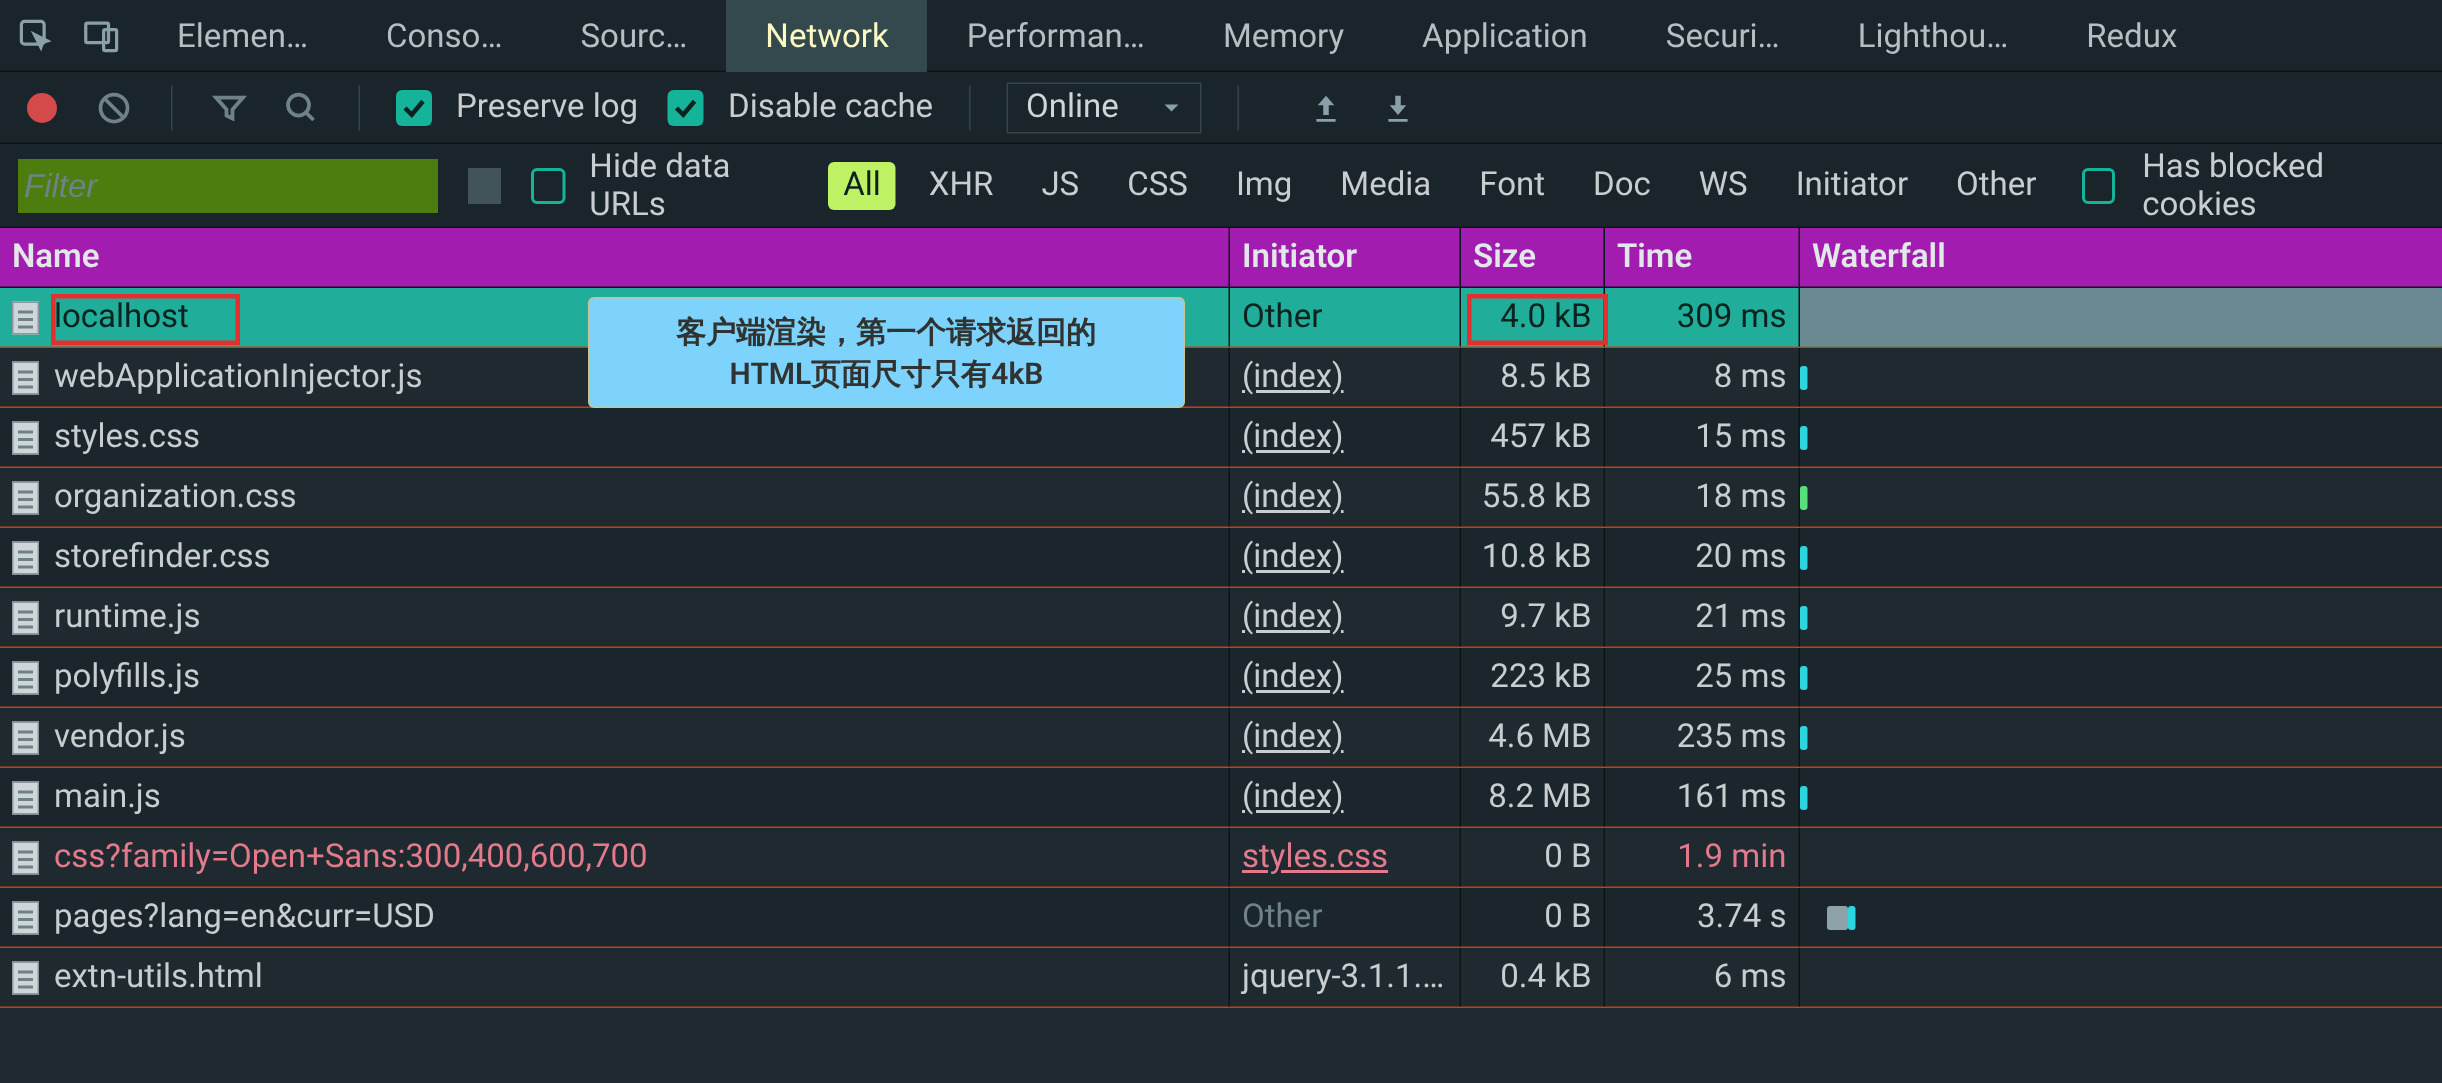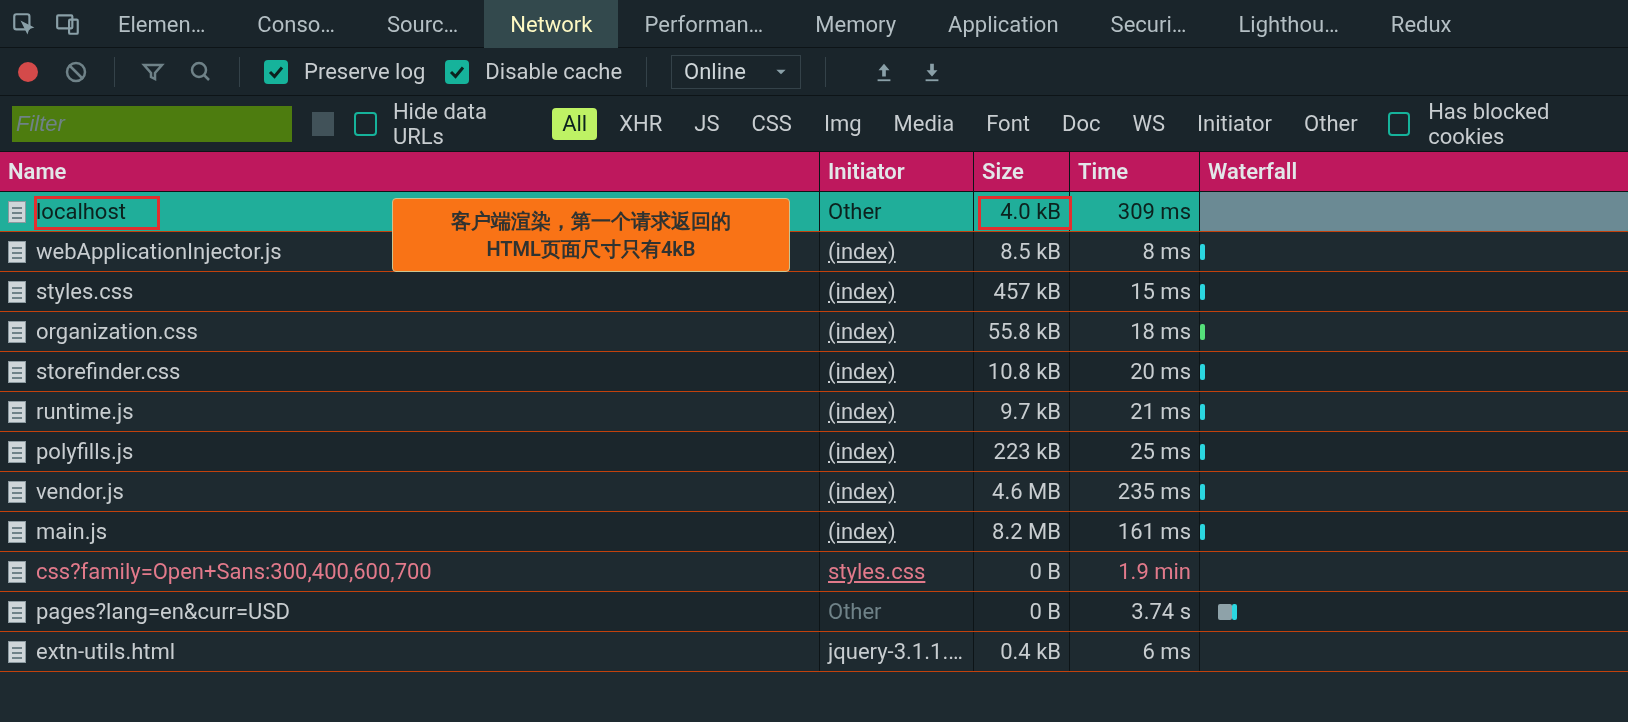--- a/index.html
+++ b/index.html
@@ -65,21 +65,21 @@
   .chip.active { background:#bef264; color:#0c221e; }
   .right-check { margin-left:auto; display:flex; align-items:center; gap:18px; }
 
   
   .table { position:relative; }
   .thead, .row {
     display:grid;
     grid-template-columns: 820px 154px 96px 130px 1fr;
     align-items:center;
   }
-  .thead { height:40px; background:#be185d; border-bottom:1px solid #0d1417; font-weight:600; color:#e2e7e9; }
+  .thead { height:40px; background:#a21caf; border-bottom:1px solid #0d1417; font-weight:600; color:#e2e7e9; }
   .thead > div { padding:0 8px; border-right:1px solid #0d1417; height:100%; display:flex; align-items:center; }
   .thead > div:last-child { border-right:none; }
 
   .row { height:40px; border-bottom:1px solid #c2410c; }
   .row:nth-child(odd)  { background:#1e2a30; }
   .row:nth-child(even) { background:#1b262c; }
   .row.highlight { background:#20ae9a; color:#0c221e; }
 
   .row > div { padding:0 8px; border-right:1px solid #0d1417; height:100%; display:flex; align-items:center; overflow:hidden; text-overflow:ellipsis; white-space:nowrap; }
   .row > div:last-child { border-right:none; }
@@ -94,21 +94,21 @@
 
   .initiator-link { color:#c8cdd0; text-decoration:underline; }
   .initiator-link.error { color:#e27a8b; }
   .row .muted { color:#6f8288; }
   .size-cell, .time-cell { justify-content:flex-end;text-align:right; }
   .time-error { color:#e27a8b; }
 
   
   .callout {
     position:absolute; top:6px; left:392px; width:398px; height:74px;
-    background:#f97316; border:1px solid #c9c492; border-radius:4px;
+    background:#7dd3fc; border:1px solid #c9c492; border-radius:4px;
     color:#303331; font-size:20px; font-weight:600;
     display:flex; flex-direction:column; align-items:center; justify-content:center;
     line-height:1.4;
   }
 
   
   .redbox-name { position:absolute; top:4px; left:34px; width:126px; height:34px; border:3px solid #e32f2f; pointer-events:none; }
   .redbox-size { position:absolute; top:4px; left:978px; width:94px; height:34px; border:3px solid #e32f2f; pointer-events:none; }
 
   

